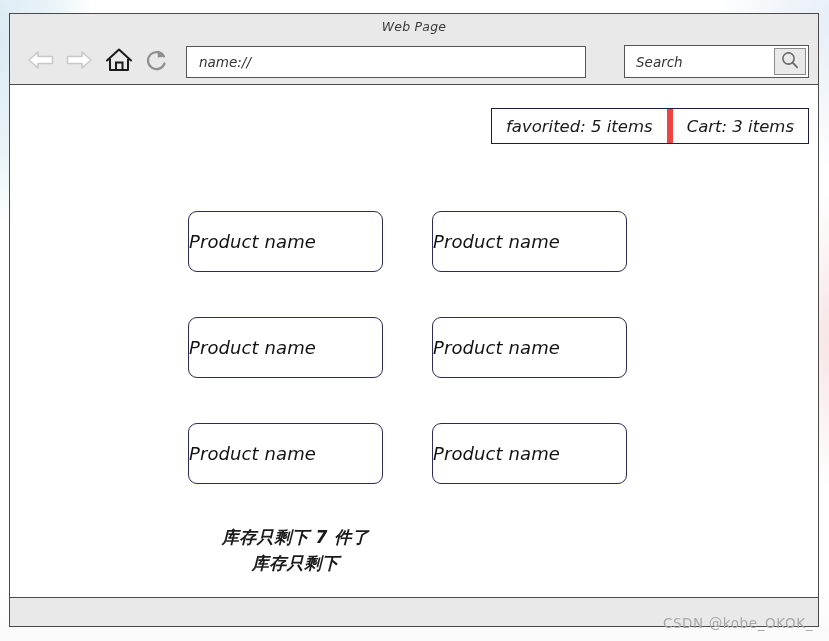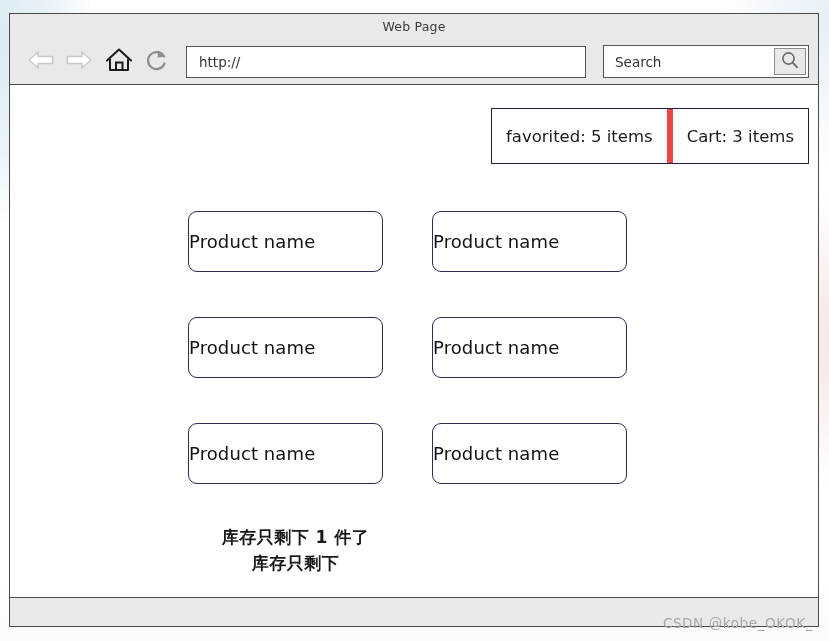--- a/index.html
+++ b/index.html
@@ -51,20 +51,21 @@
     position: absolute;
     left: 9px;
     top: 13px;
     width: 810px;
     height: 614px;
     box-sizing: border-box;
     border: 1px solid #4a4a4a;
     background: #1d4ed8;
     display: flex;
     flex-direction: column;
+    font-style: italic;
   }
 
   
   #browser-chrome {
     background: #e9e9e9;
     border-bottom: 1px solid #4a4a4a;
     height: 71px;
     box-sizing: border-box;
     position: relative;
     flex: 0 0 auto;
@@ -110,21 +111,21 @@
     display: flex;
     align-items: center;
     padding-left: 12px;
     font-size: 13.5px;
     color: #333333;
   }
   #url-spacer { flex: 1 1 auto; min-width: 6px; }
 
   #search-bar {
     flex: 0 0 auto;
-    width: 206px;
+    width: 185px;
     height: 33px;
     box-sizing: border-box;
     background: #ffffff;
     border: 1px solid #555555;
     display: flex;
     align-items: stretch;
     margin-right: 1px;
   }
   #search-input-text {
     flex: 1 1 auto;
@@ -151,21 +152,21 @@
     flex: 1 1 auto;
     background: #ffffff;
     position: relative;
     overflow: hidden;
   }
 
   #status-summary {
     position: absolute;
     left: 481px;
     top: 23px;
-    height: 56px;
+    height: 36px;
     display: flex;
     border: 1px solid #1d1d3f;
     background: #ffffff;
     box-sizing: border-box;
   }
   .status-cell {
     display: flex;
     align-items: center;
     justify-content: center;
     font-size: 16.5px;
@@ -285,21 +286,21 @@
       <div class="nav-icon" id="btn-reload">
         <span>
           <svg width="26" height="26" viewBox="0 0 26 26">
             <path d="M20 9.5 A8.5 8.5 0 1 0 20.5 16.5" fill="none" stroke="#8f8f8f" stroke-width="2.2" stroke-linecap="round"></path>
             <path d="M14 3.2 L20.4 9.8 L13.6 10.6 Z" fill="#8f8f8f"></path>
           </svg>
         </span>
       </div>
 
       <div id="url-bar">
-        <span>http://</span>
+        <span>name://</span>
       </div>
 
       <div id="url-spacer"></div>
 
       <div id="search-bar">
         <div id="search-input-text">
           <span>Search</span>
         </div>
         <div id="search-submit-button">
           <span>
@@ -336,21 +337,21 @@
       </div>
       <div class="product-card">
         <span class="product-card-label">Product name</span>
       </div>
       <div class="product-card">
         <span class="product-card-label">Product name</span>
       </div>
     </div>
 
     <div id="stock-notice">
-      <div class="stock-line">库存只剩下 1 件了</div>
+      <div class="stock-line">库存只剩下 7 件了</div>
       <div class="stock-line">库存只剩下</div>
     </div>
 
   </div>
 
   <div id="browser-statusbar"></div>
 
 </div>
 
 <div id="watermark">CSDN @kobe_OKOK_</div>

